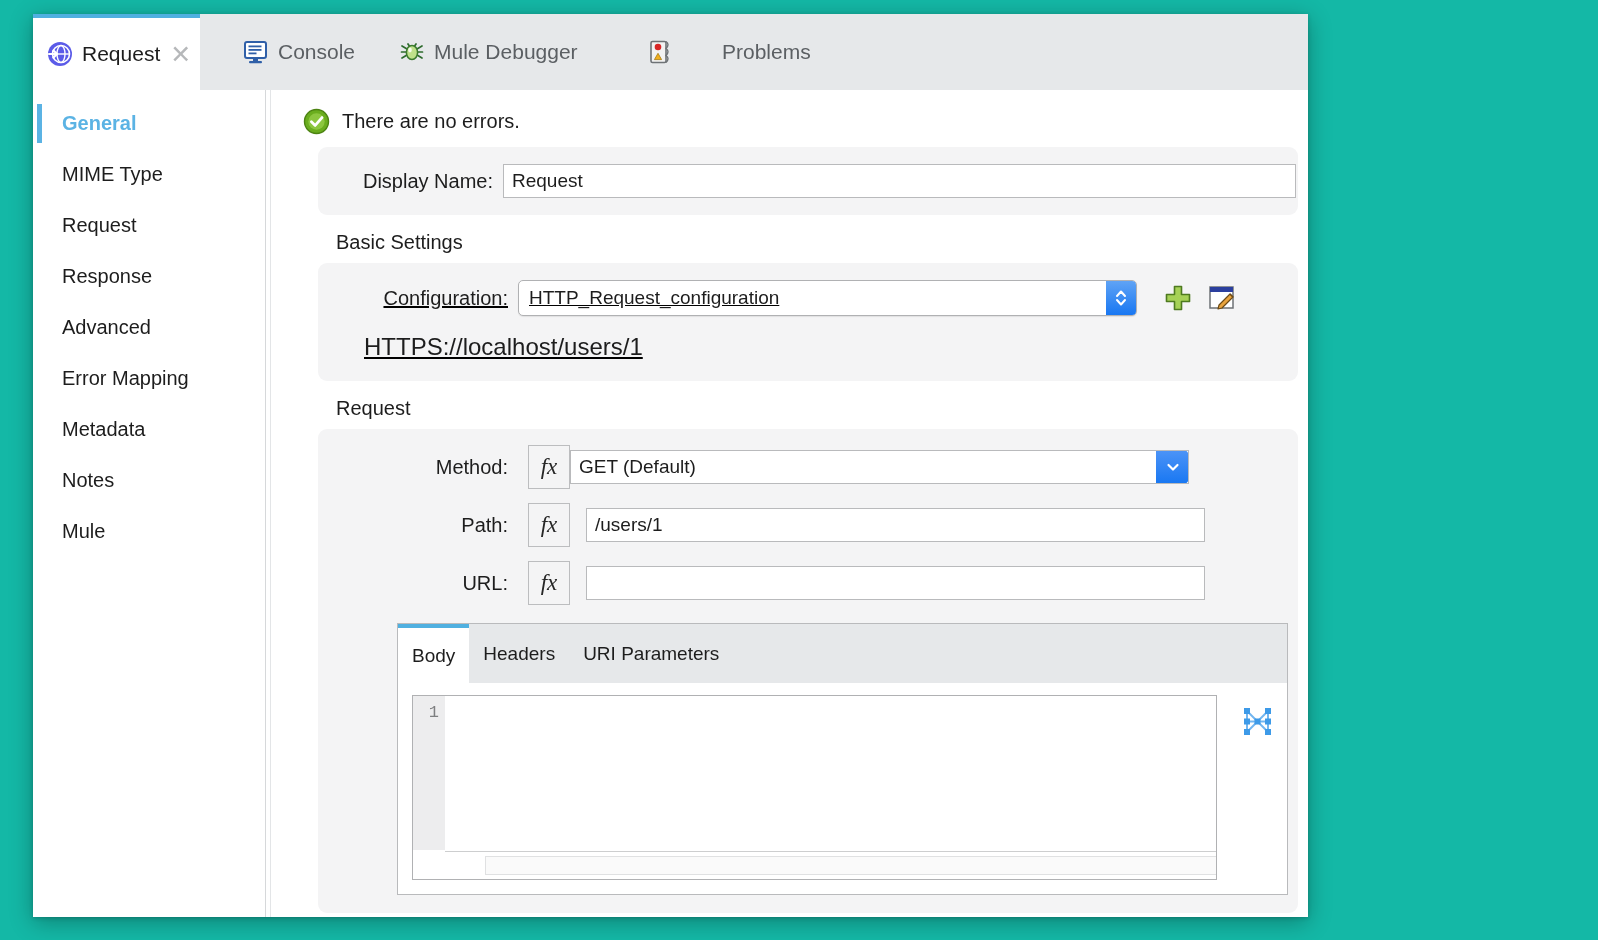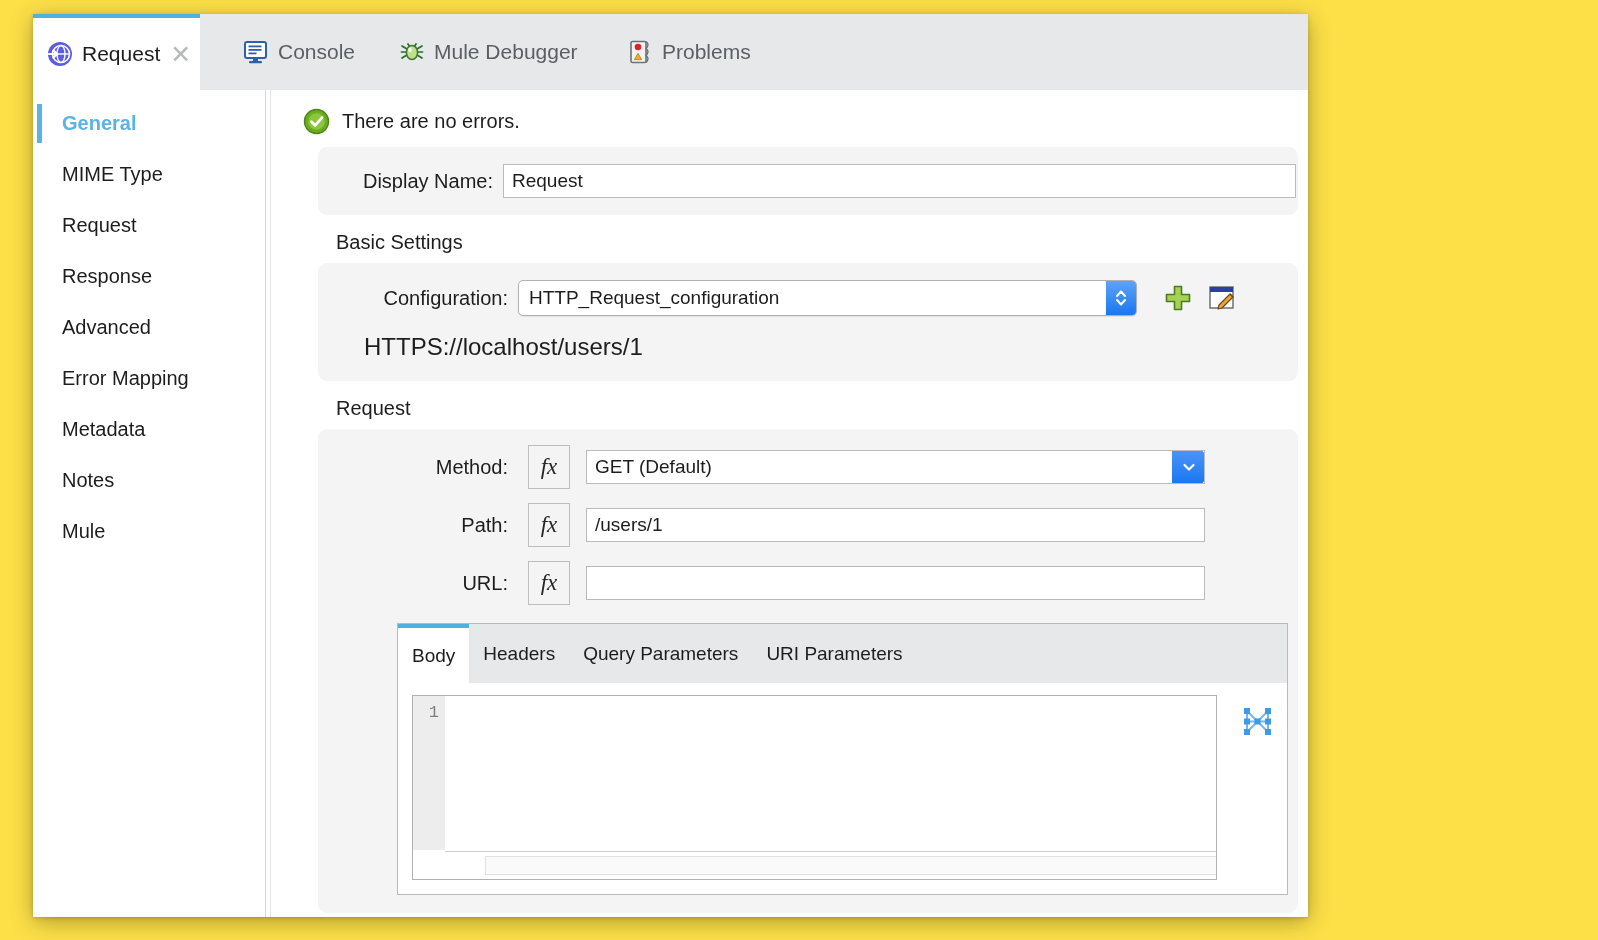--- a/index.html
+++ b/index.html
@@ -7,21 +7,21 @@
     margin: 0; padding: 0;
     width: 1598px; height: 940px;
     background: #ffffff;
     font-family: "Liberation Sans", sans-serif;
     overflow: hidden;
   }
 
   #root {
     position: relative;
     width: 1598px; height: 940px;
-    background: #fde047;
+    background: #14b8a6;
   }
 
   
   .window {
     position: absolute;
     left: 33px; top: 14px;
     width: 1275px; height: 903px;
     background: #ffffff;
     box-shadow: 0 5px 22px rgba(0,0,0,0.30), 0 1px 4px rgba(0,0,0,0.18);
     overflow: hidden;
@@ -359,21 +359,21 @@
               <line x1="9" y1="5" x2="11" y2="8"></line>
                 <line x1="17" y1="5" x2="15" y2="8"></line>
             </g>
             <ellipse cx="13" cy="13.5" rx="5.6" ry="7" fill="#bfe08a" stroke="#3c7a2e" stroke-width="1.6"></ellipse>
             <ellipse cx="11" cy="11" rx="1.8" ry="2.4" fill="#ffffff" opacity="0.85"></ellipse>
           </svg>
         </span>
         <span class="tab-label">Mule Debugger</span>
       </div>
 
-      <div class="tab tab-inactive" style="left:580px;">
+      <div class="tab tab-inactive" style="left:600px;gap:40px;">
         <span class="tab-icon">
           <svg width="26" height="26" viewBox="0 0 26 26">
             <rect x="4" y="2.5" width="15" height="21" rx="1.5" fill="#f2f2f2" stroke="#6e7276" stroke-width="1.6"></rect>
             <path d="M19 2.5 q4 3 0 7 q4 3 0 7 q4 3 0 7" fill="none" stroke="#6e7276" stroke-width="1.4"></path>
             <circle cx="11" cy="8" r="3.3" fill="#d82626"></circle>
             <path d="M11 14.3 L14.6 20.6 L7.4 20.6 Z" fill="#f2b01e" stroke="#a67a12" stroke-width="0.8"></path>
           </svg>
         </span>
         <span class="tab-label">Problems</span>
       </div>
@@ -426,21 +426,21 @@
       </div>
 
       <div class="groupbox dn-box">
         <div class="row">
           <span class="lbl" style="width:175px;">Display Name:</span>
           <div class="txtfield" style="width:793px; margin-left:10px;">Request</div>
         </div>
       </div>
 
       <div class="group-title">Basic Settings</div>
-      <div class="groupbox" style="padding:17px 0 20px 0;">
+      <div class="groupbox" style="padding:17px 0 20px 0;text-decoration:underline;">
         <div class="row">
           <span class="lbl" style="width:190px;">Configuration:</span>
           <div class="combo-stepper" style="margin-left:10px;">
             <span class="val">HTTP_Request_configuration</span>
             <span class="stepper-btn">
               <svg width="16" height="26" viewBox="0 0 16 26">
                 <path d="M4 11 L8 6.5 L12 11" fill="none" stroke="#ffffff" stroke-width="2" stroke-linecap="round" stroke-linejoin="round"></path>
                 <path d="M4 15 L8 19.5 L12 15" fill="none" stroke="#ffffff" stroke-width="2" stroke-linecap="round" stroke-linejoin="round"></path>
               </svg>
             </span>
@@ -461,21 +461,21 @@
         </div>
         <div class="url-hint">HTTPS://localhost/users/1</div>
       </div>
 
       <div class="group-title">Request</div>
       <div class="groupbox" style="padding:16px 0 18px 0;">
 
         <div class="row" style="margin-bottom:14px;">
           <span class="lbl" style="width:190px;">Method:</span>
           <span class="fx" style="margin-left:20px;">fx</span>
-          <div class="combo-flat" style="margin-left:16px;justify-content:center;">
+          <div class="combo-flat" style="justify-content:center;">
             <span class="val">GET (Default)</span>
             <span class="chev-btn">
               <svg width="16" height="16" viewBox="0 0 16 16">
                 <path d="M3.5 6 L8 10.5 L12.5 6" fill="none" stroke="#ffffff" stroke-width="2.2" stroke-linecap="round" stroke-linejoin="round"></path>
               </svg>
             </span>
           </div>
         </div>
 
         <div class="row" style="margin-bottom:14px;">
@@ -490,23 +490,20 @@
           <div class="txtfield" style="width:619px; margin-left:16px;"></div>
         </div>
 
         <div class="inner-panel">
           <div class="inner-tabs">
             <div class="inner-tab active">
                 <span>Body</span>
               </div>
             <div class="inner-tab">
                 <span>Headers</span>
-              </div>
-            <div class="inner-tab">
-                <span>Query Parameters</span>
               </div>
             <div class="inner-tab">
                 <span>URI Parameters</span>
               </div>
           </div>
 
           <div class="editor-wrap">
             <div class="gutter">
               <div class="lineno">1</div>
             </div>

